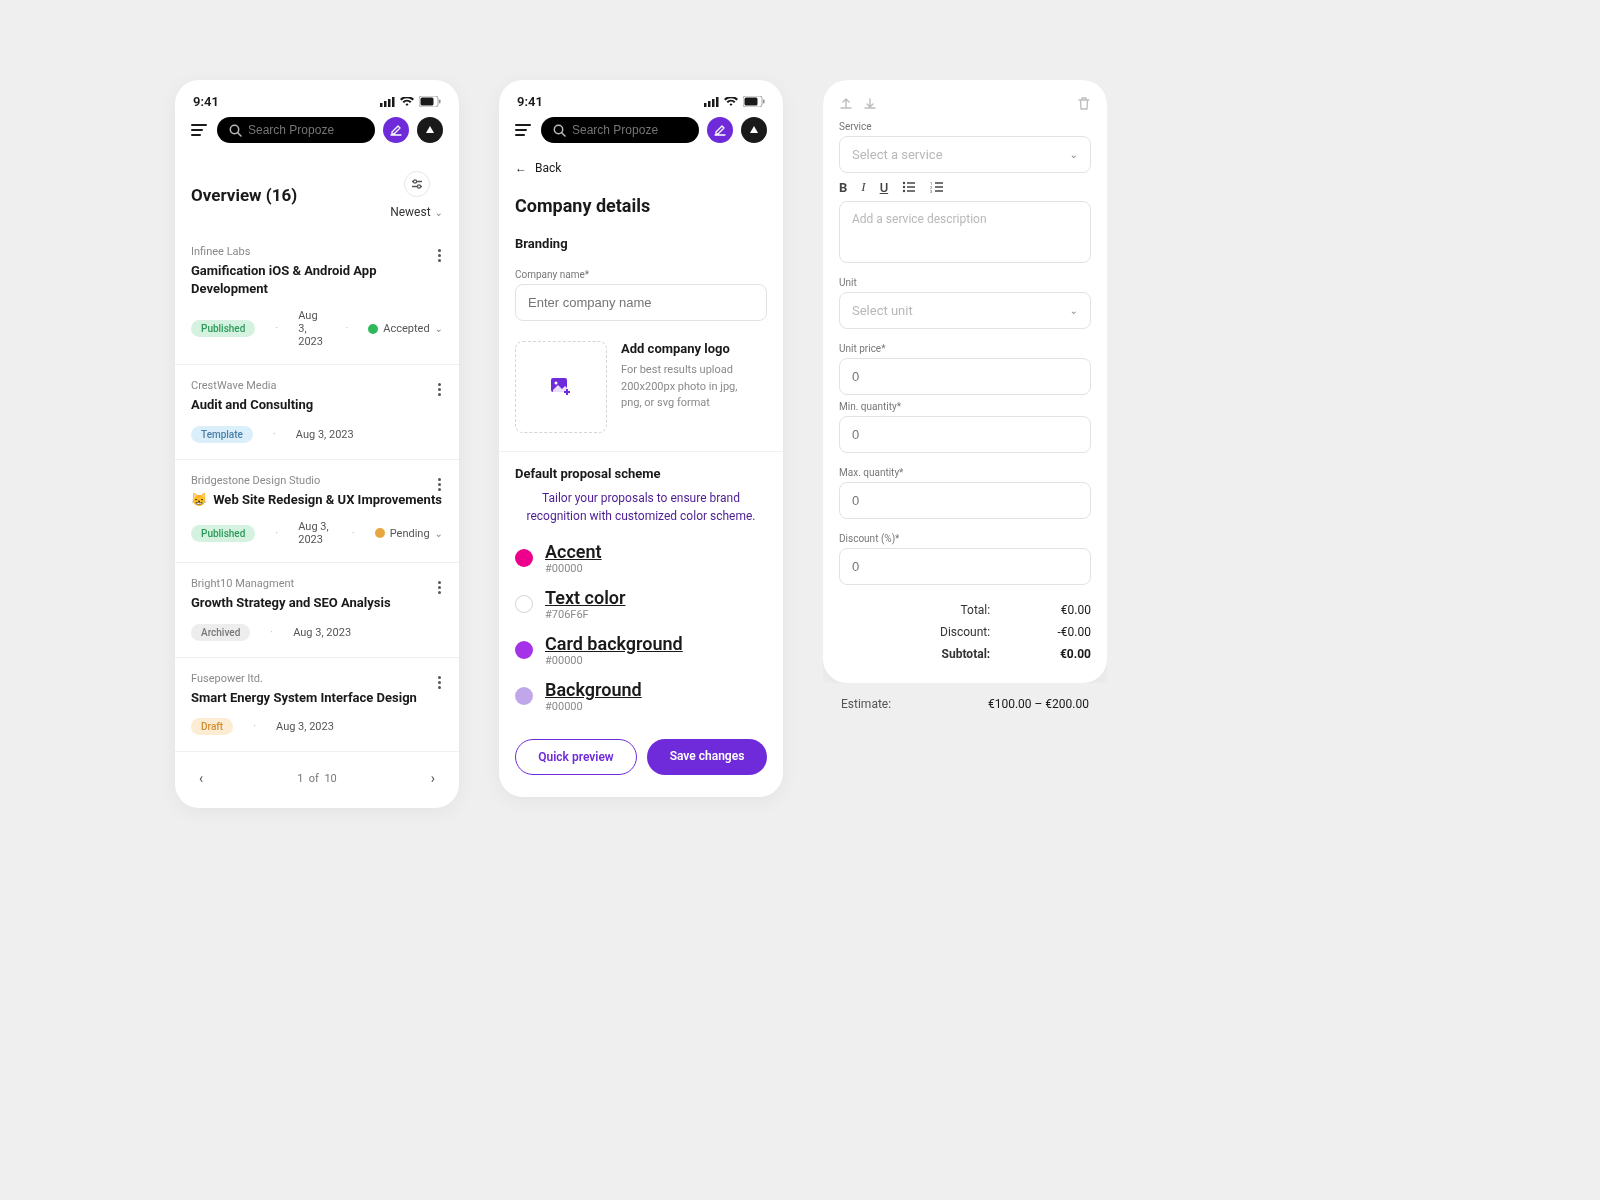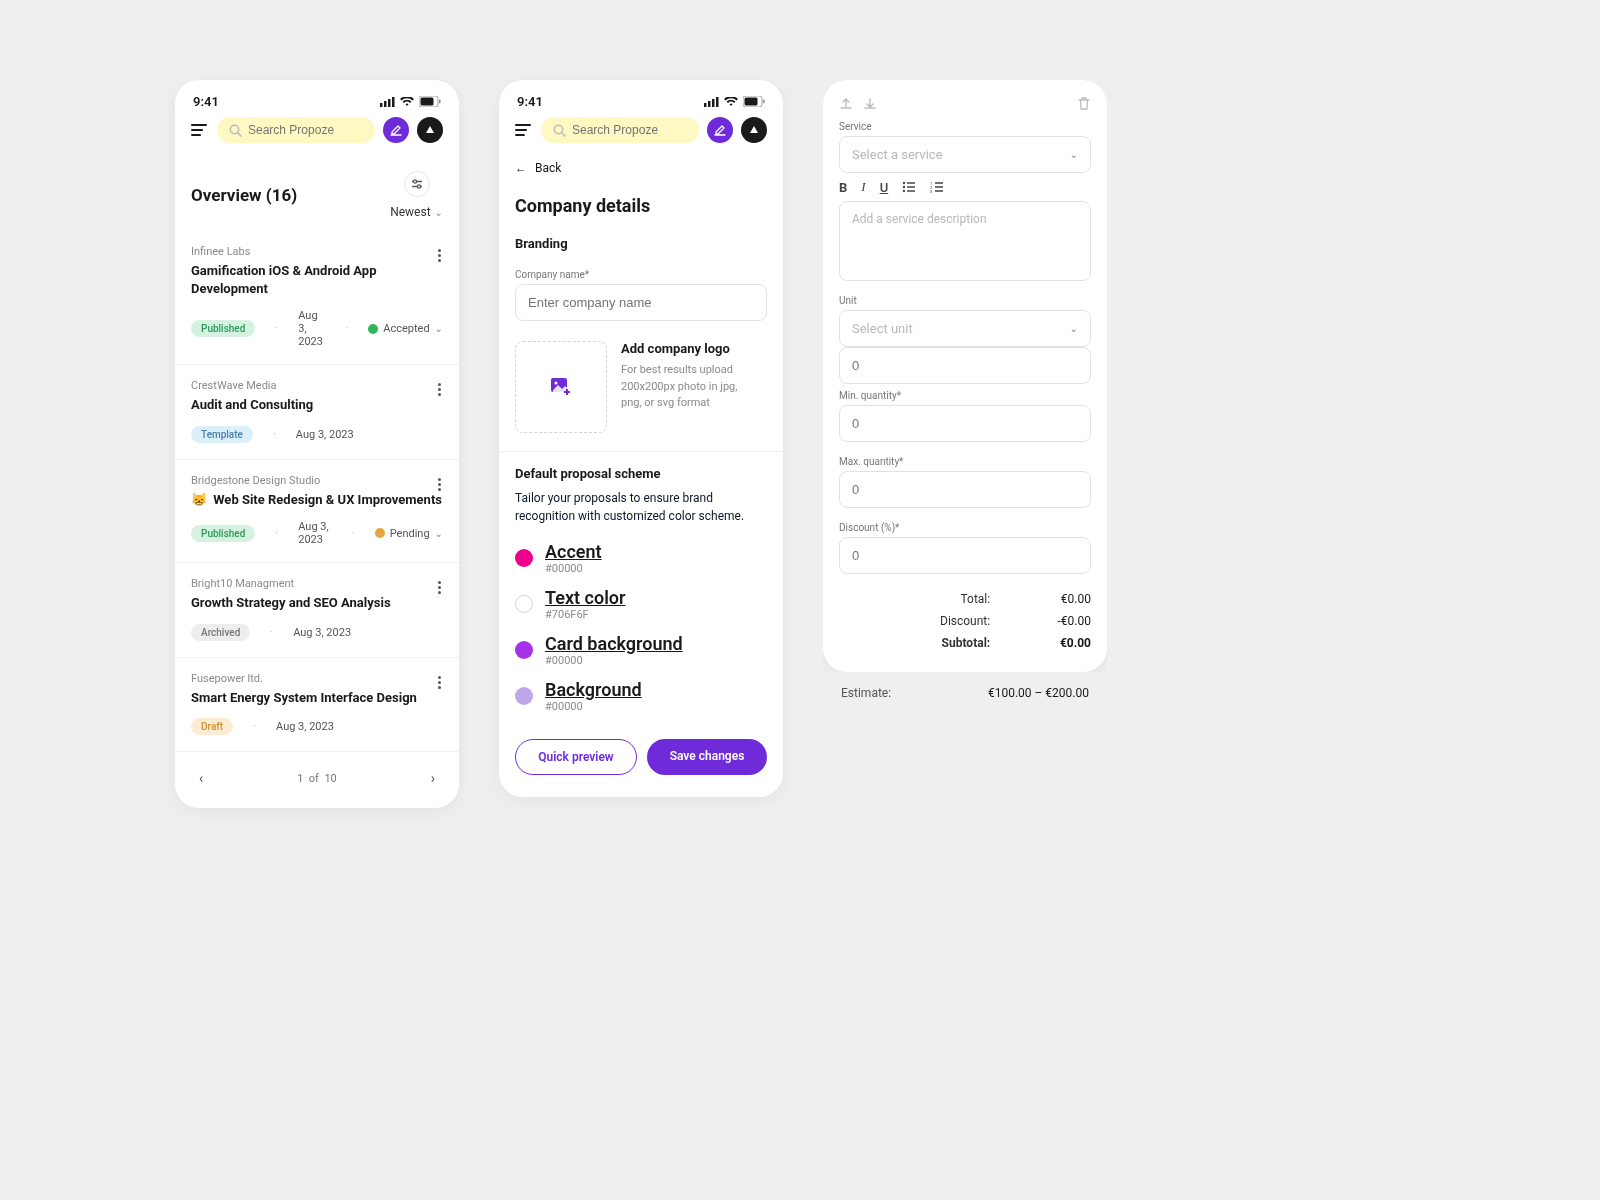--- a/index.html
+++ b/index.html
@@ -44,21 +44,21 @@
     gap:8px;
     padding: 0 16px 10px 16px;
   }
   .burger { width:18px; display:flex; flex-direction:column; gap:3px; cursor:pointer;}
   .burger span { height:2px; background:#1a1a1a; border-radius:1px; }
   .burger span:nth-child(1){width:16px}
   .burger span:nth-child(2){width:12px}
   .burger span:nth-child(3){width:10px}
   .search {
     flex:1;
-    background:#fef9c3;
+    background:#000000;
     border-radius:18px;
     display:flex;
     align-items:center;
     padding:6px 12px;
     gap:6px;
   }
   .search input {
     border:none; background:transparent; outline:none;
     font-size:12px; color:#888; width:100%;
   }
@@ -132,21 +132,21 @@
   }
   .field input{ border:none; outline:none; font-size:13px; color:#333; width:100%; background:transparent;}
   .logo-row{ display:flex; gap:14px; padding:20px 16px 18px; align-items:flex-start;}
   .logobox{
     width:92px; height:92px; border:1px dashed #d5d5d5; border-radius:8px;
     display:flex; align-items:center; justify-content:center; color:#6f2bd9;
   }
   .logo-text h3{ font-size:13px; font-weight:700; margin-bottom:6px;}
   .logo-text p{ font-size:11px; color:#8a8a8a; line-height:1.5; max-width:130px;}
   .divider{ height:1px; background:#f0f0f0; margin:0;}
-  .desc{ font-size:12px; color:#0f172a; padding:4px 16px 10px; line-height:1.5;}
+  .desc{ font-size:12px; color:#4c1d95; padding:4px 16px 10px; line-height:1.5;text-align:center;}
   .color-row{ display:flex; gap:12px; align-items:center; padding:6px 16px;}
   .swatch{ width:18px; height:18px; border-radius:50%;}
   .swatch.border{ border:1px solid #d5d5d5;}
   .color-row .ct .cname{ font-size:18px; font-weight:600;text-decoration:underline;}
   .color-row .ct .chex{ font-size:11px; color:#8a8a8a;}
   .btnrow{ display:flex; gap:10px; padding:20px 16px 22px;}
   .btn{
     flex:1; text-align:center; padding:10px 0; border-radius:22px;
     font-size:12px; font-weight:600; cursor:pointer;
   }
@@ -156,21 +156,21 @@
   
   .p3-top{ display:flex; justify-content:space-between; padding:16px 16px 6px;}
   .p3-icos{ display:flex; gap:10px; color:#bdbdbd;}
   .ico{ cursor:pointer; }
   .toolbar{ display:flex; gap:14px; padding:6px 16px 6px; font-size:13px; align-items:center; color:#444;}
   .ti{ cursor:pointer; font-weight:700;}
   .ti.it{ font-style:italic; font-weight:500; font-family: Georgia, serif;}
   .ti.ul{ text-decoration:underline; font-weight:500;}
   .textarea{
     margin:0 16px; border:1px solid #e2e2e2; border-radius:8px;
-    height:80px; padding:10px 12px; font-size:12px; color:#b8b8b8;
+    height:62px; padding:10px 12px; font-size:12px; color:#b8b8b8;
   }
   .toggle-row{ display:flex; align-items:center; gap:10px; padding:12px 16px 4px;}
   .toggle{
     width:38px; height:22px; background:#7b2ff2; border-radius:11px; position:relative; cursor:pointer;
   }
   .toggle::after{
     content:""; position:absolute; right:2px; top:2px; width:18px; height:18px;
     background:#fff; border-radius:50%;
   }
   .totals{ padding:14px 16px 18px;}
@@ -549,20 +549,21 @@
       <div class="textarea">
         <span>Add a service description</span>
       </div>
 
       <div class="label">Unit</div>
       <div class="field">
         <span style="color:#b8b8b8">Select unit</span>
         <span class="chev">⌄</span>
       </div>
 
+      <div class="label">Unit price*</div>
       <div class="field">
         <input placeholder="0" style="">
       </div>
 
 
       <div class="label" style="padding-top:6px">Min. quantity*</div>
       <div class="field">
         <input placeholder="0" style="">
       </div>
 

